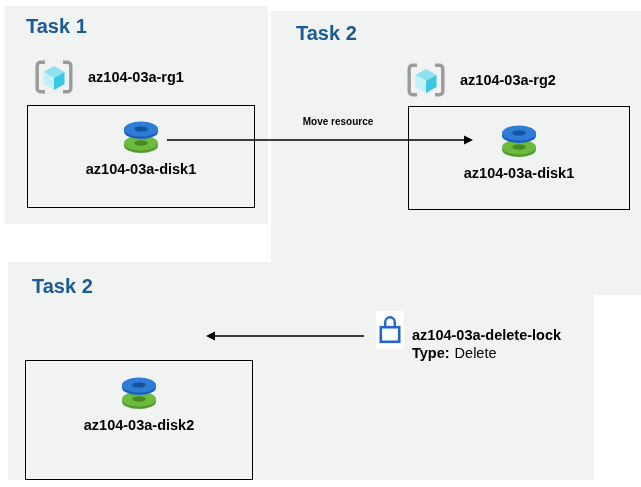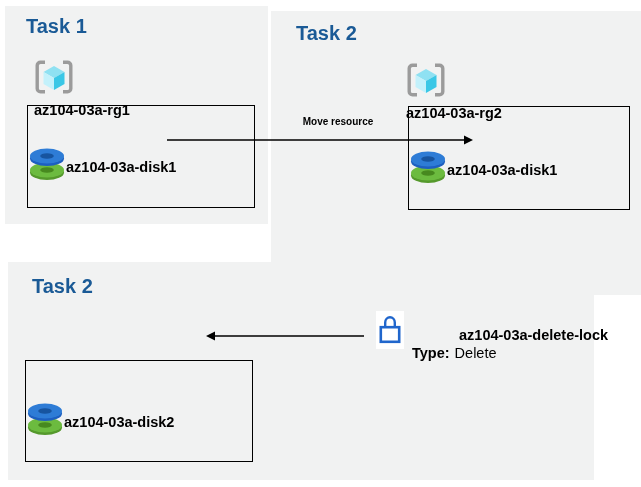--- a/index.html
+++ b/index.html
@@ -11,32 +11,32 @@
   .p1{left:5px;top:6px;width:263px;height:218px;}
   .p2{left:271px;top:3px;width:370px;height:284px;margin-top:8px;}
   .p3{left:8px;top:262px;width:586px;height:218px;}
   .task-title{
     position:absolute;margin:0;font-size:20px;font-weight:bold;
     color:var(--title-blue,#1a5a96);white-space:nowrap;
   }
   .p1 .task-title{left:21px;top:9px;}
   .p2 .task-title{left:25px;top:11px;}
   .p3 .task-title{left:24px;top:13px;}
-  .rg-row{position:absolute;display:flex;align-items:flex-start;gap:7px;flex-direction:column;}
+  .rg-row{position:absolute;display:flex;align-items:center;gap:14px;}
   .rg1{left:29px;top:53px;}
   .rg2{left:135px;top:51px;}
   .rg3{left:24px;top:50px;}
   .item-label{font-size:14.5px;font-weight:bold;white-space:nowrap;}
   .disk-box{
     position:absolute;border:1.5px solid var(--box-border,#000);
-    display:flex;flex-direction:row;align-items:center;box-sizing:border-box;
+    display:flex;flex-direction:column;align-items:center;box-sizing:border-box;
   }
   .b1{left:22px;top:99px;width:228px;height:103px;padding-top:14px;}
   .b2{left:137px;top:95px;width:222px;height:104px;padding-top:17px;}
-  .b3{left:17px;top:98px;width:228px;height:102px;padding-top:15px;}
+  .b3{left:17px;top:98px;width:228px;height:120px;padding-top:15px;}
   .disk-box .item-label{margin-top:7px;}
   .icon{display:inline-block;line-height:0;}
   
   .bracket{fill:none;stroke:var(--bracket-gray,#9b9b9b);stroke-width:3.4;}
   .cube-top{fill:var(--cube-top,#8fe1f2);}
   .cube-left{fill:var(--cube-left,#c3f1fb);}
   .cube-right{fill:var(--cube-right,#3ac7e6);}
   .dbs{fill:var(--disk-blue-side,#1d5fc0);}
   .dbt{fill:var(--disk-blue-top,#2e7cd6);}
   .dbh{fill:var(--disk-blue-hole,#17549f);}
@@ -50,21 +50,21 @@
     position:absolute;left:272px;top:116px;width:132px;text-align:center;
     font-size:10px;font-weight:bold;white-space:nowrap;
   }
   .lock-box{
     position:absolute;left:376px;top:311px;width:28px;height:38px;background:#fff;
     display:flex;align-items:center;justify-content:center;
   }
   .lock-stroke{fill:none;stroke:var(--lock-blue,#2066cc);stroke-width:2.4;}
   .lock-body{fill:#fff;stroke:var(--lock-blue,#2066cc);stroke-width:2.6;}
   .lock-text{position:absolute;left:412px;top:326px;font-size:14.5px;line-height:18px;}
-  .lock-name{font-weight:bold;white-space:nowrap;margin-left:47px;}
+  .lock-name{font-weight:bold;white-space:nowrap;}
   .lock-type{white-space:nowrap;}
   .lock-type .type-key{font-weight:bold;}
   .lock-type .type-val{padding-left:5px;}
 </style>
 </head>
 <body>
 
 <div class="canvas">
 
   <section class="panel p1">

